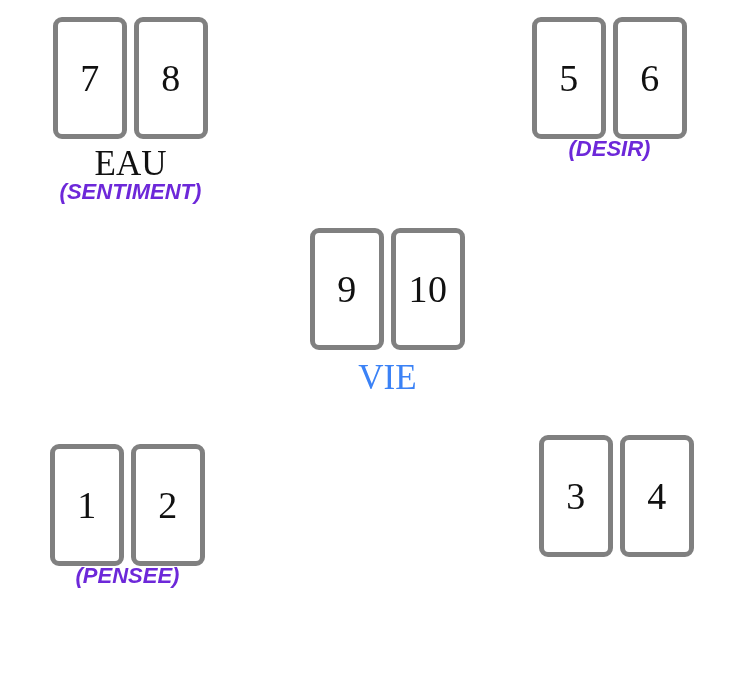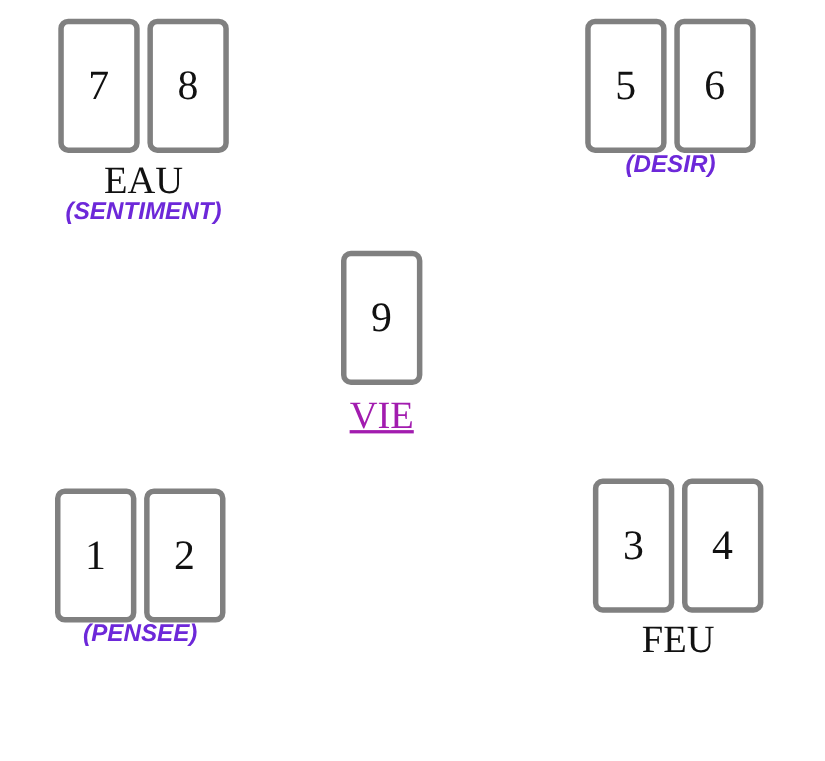--- a/index.html
+++ b/index.html
@@ -56,23 +56,22 @@
   .element-label {
     font-family: "Liberation Serif", serif;
     font-size: 35px;
     line-height: 1.02;
     color: #111111;
     margin-top: 7px;
     white-space: nowrap;
   }
 
   .element-label.life {
-    color: #a21caf;
+    color: #3b82f6;
     margin-top: 10px;
-    text-decoration: underline;
   }
 
   .aspect-label {
     font-family: "Liberation Sans", sans-serif;
     font-style: italic;
     font-weight: bold;
     font-size: 22px;
     line-height: 1.02;
     color: #6d28d9;
     margin-top: -1px;
@@ -114,20 +113,23 @@
       </div>
     </div>
     <div class="aspect-label">(DESIR)</div>
   </div>
 
   <div class="group" id="group-vie">
     <div class="cards-row">
       <div class="card">
         <span class="card-number">9</span>
       </div>
+      <div class="card">
+        <span class="card-number">10</span>
+      </div>
     </div>
     <div class="element-label life">VIE</div>
   </div>
 
   <div class="group" id="group-terre">
     <div class="cards-row">
       <div class="card">
         <span class="card-number">1</span>
       </div>
       <div class="card">
@@ -139,16 +141,15 @@
 
   <div class="group" id="group-feu">
     <div class="cards-row">
       <div class="card">
         <span class="card-number">3</span>
       </div>
       <div class="card">
         <span class="card-number">4</span>
       </div>
     </div>
-    <div class="element-label">FEU</div>
   </div>
 
 </div>
 
 </body></html>

